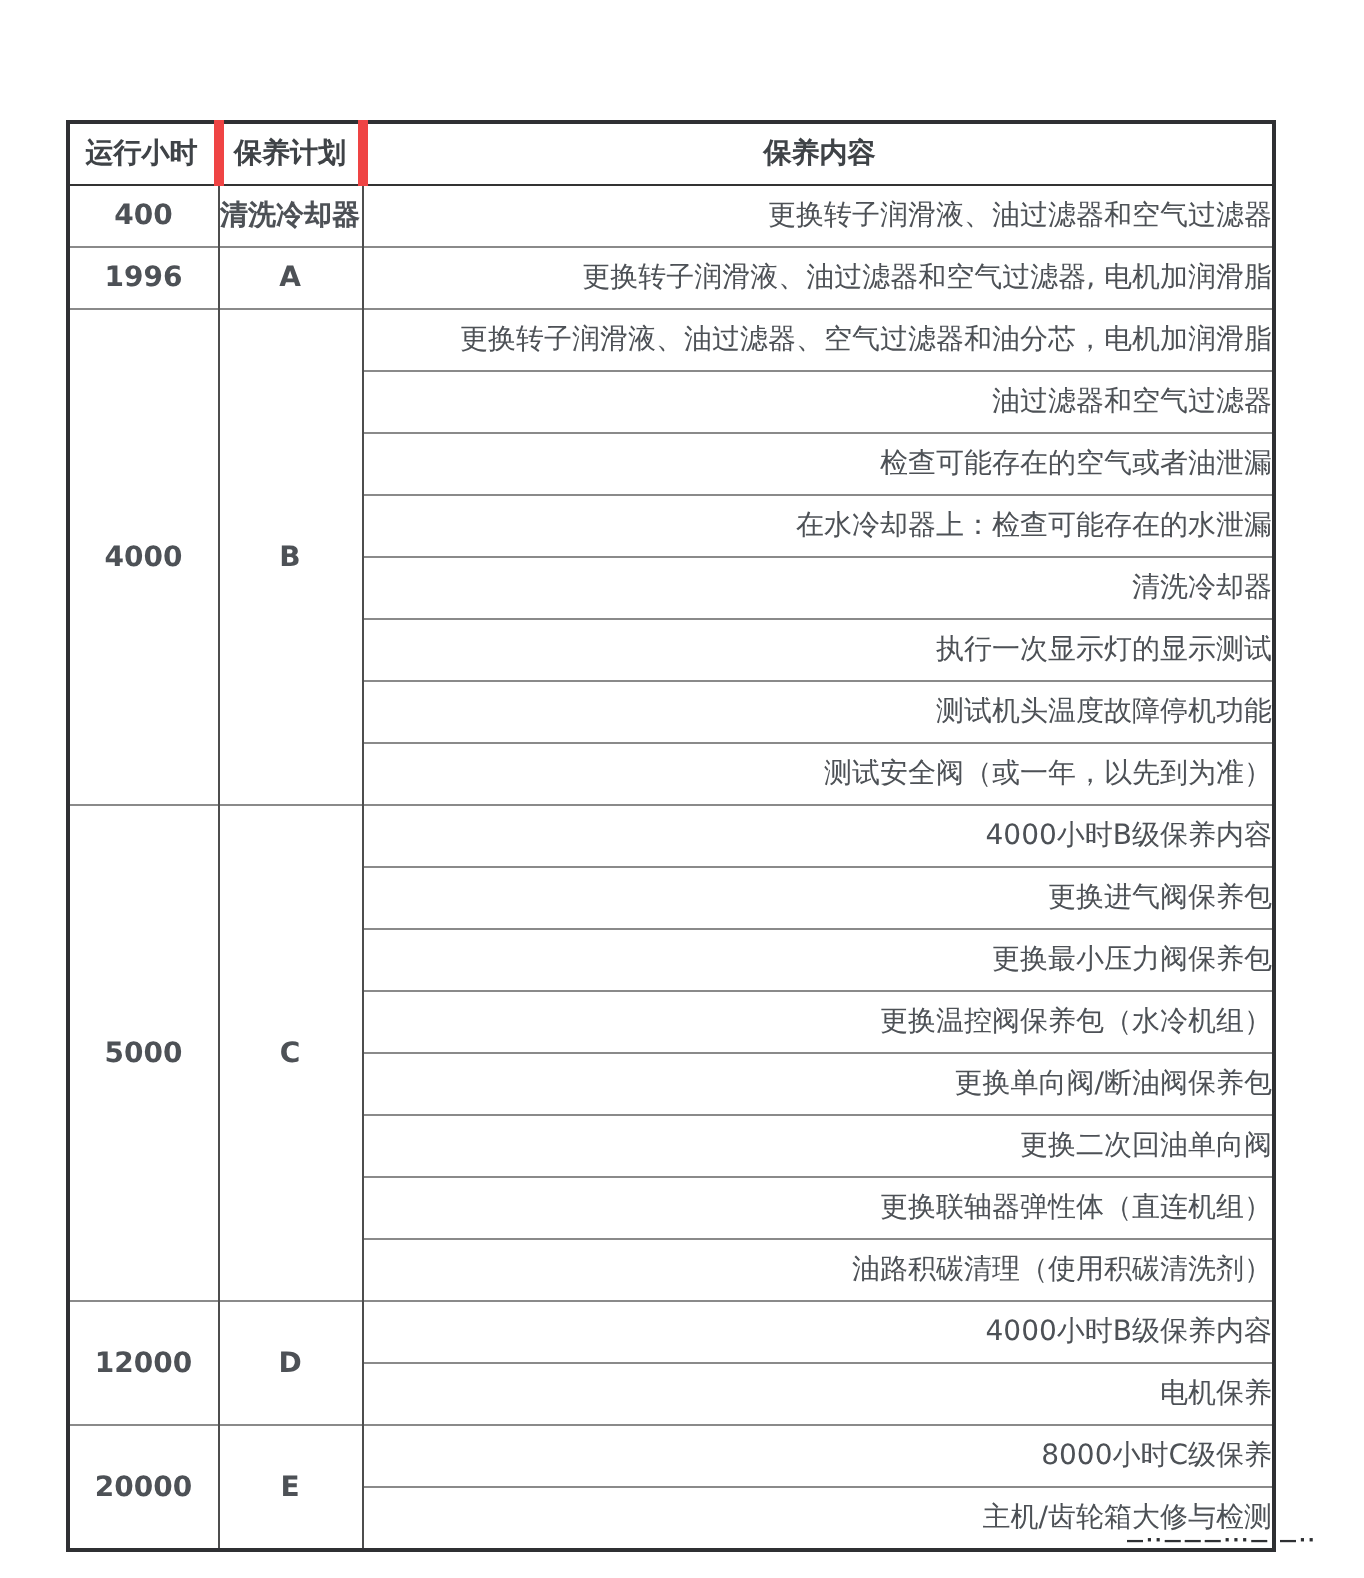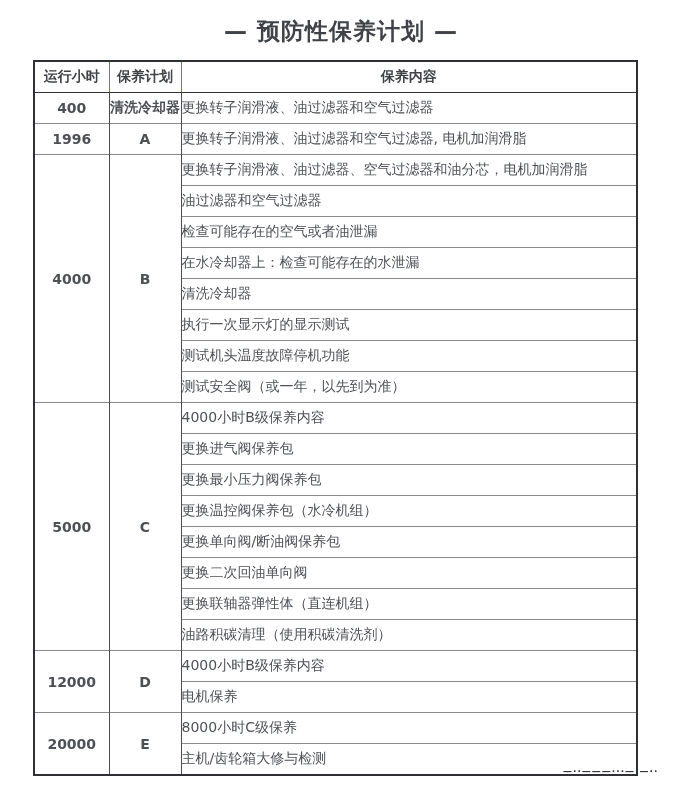--- a/index.html
+++ b/index.html
@@ -37,21 +37,21 @@
   table.maint col.c-desc  { width: 456px; }
 
   table.maint { border: 2px solid #2f3033; }
 
   table.maint th {
     height: 30px;
     font-size: 14px;
     font-weight: bold;
     color: #3f4347;
     text-align: center;
-    border-left: 1px solid #ef4444;
+    border-left: 5px solid #ef4444;
     border-bottom: 1px solid #333333;
     background: #ffffff;
     padding: 0;
   }
   table.maint td {
     height: 30px;
     font-size: 14px;
     color: #4d5156;
     border-left: 1px solid #4d4d4d;
     border-top: 1px solid #8a8a8a;
@@ -67,21 +67,21 @@
     font-size: 15px;
     color: #3f4347;
   }
   td.plan {
     text-align: center;
     font-weight: bold;
     font-size: 14px;
     color: #3f4347;
   }
   td.content {
-    text-align: left;
+    text-align: right;
     padding-left: 9px;
     padding-right: 4px;
     white-space: nowrap;
     overflow: hidden;
   }
   .watermark-frag {
     position: absolute;
     left: 563px;
     top: 765px;
     width: 100px;
@@ -92,21 +92,20 @@
     color: #2e3033;
     letter-spacing: 1px;
     line-height: 12px;
   }
 </style>
 </head>
 <body>
 
 <div class="page">
 
-  <h1 class="page-title">— 预防性保养计划 —</h1>
 
   <table class="maint">
     <colgroup>
       <col class="c-hours">
       <col class="c-plan">
       <col class="c-desc">
     </colgroup>
     <thead>
       <tr>
         <th>运行小时</th>

